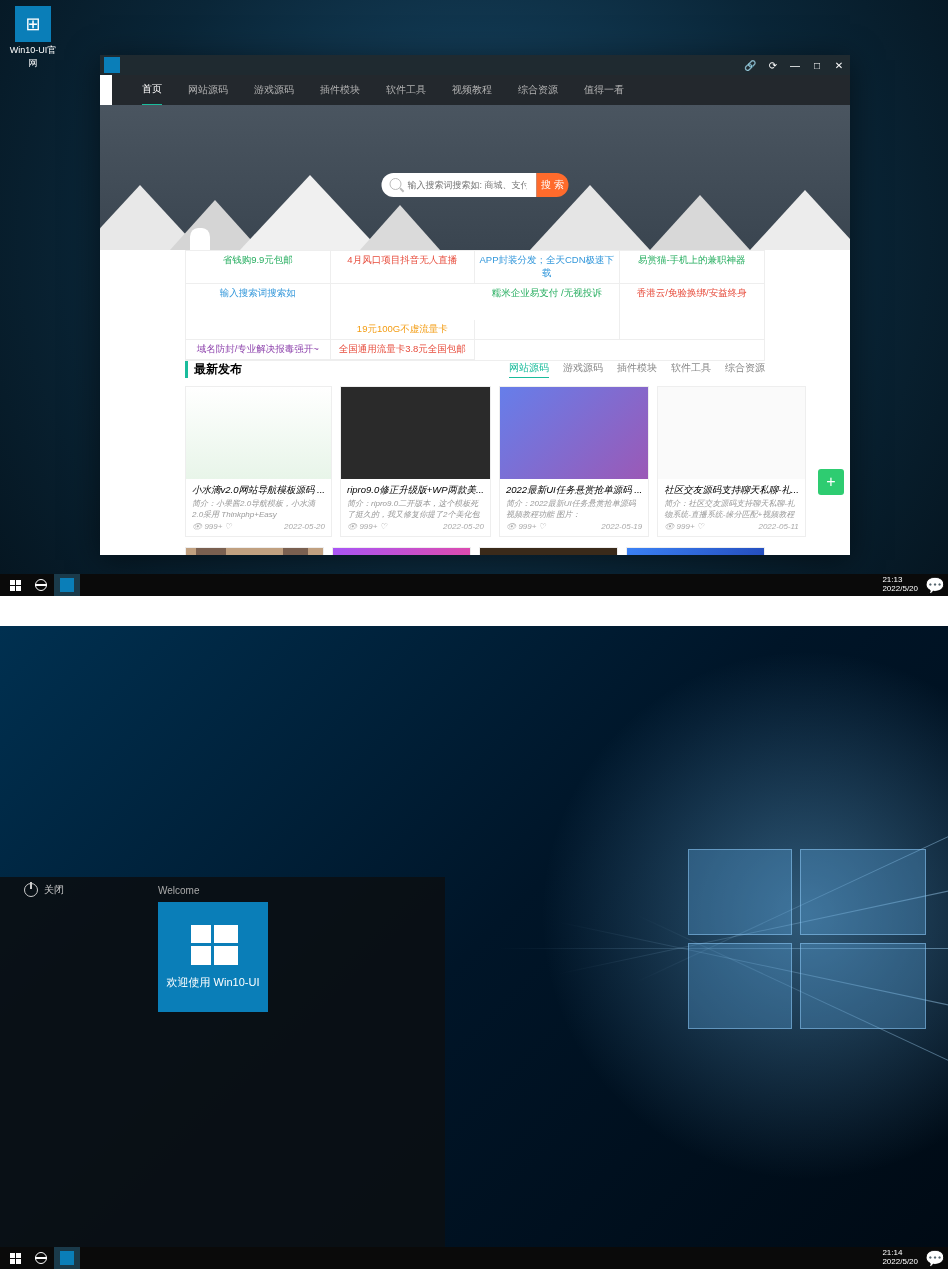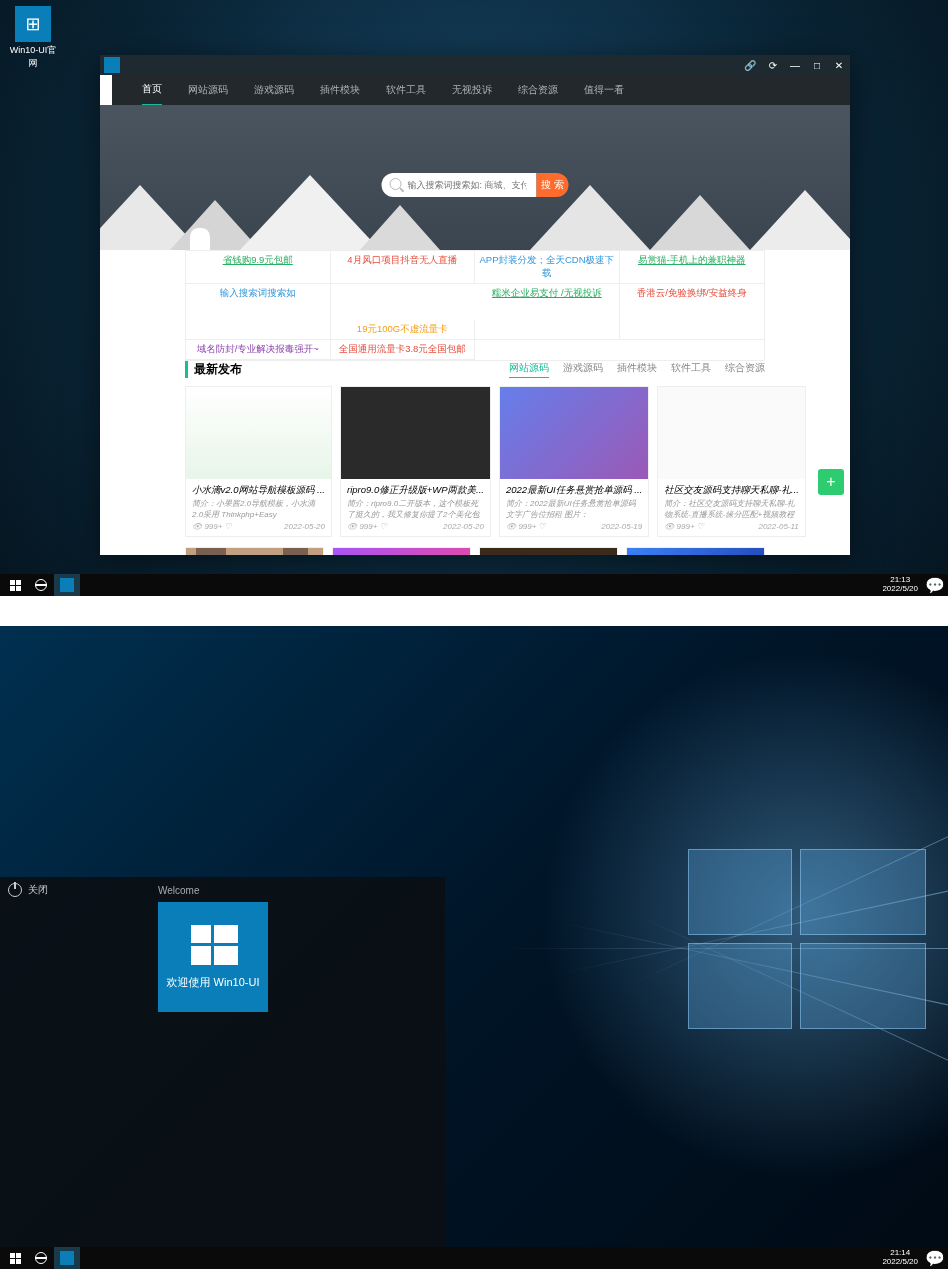--- a/index.html
+++ b/index.html
@@ -41,21 +41,21 @@
 .search-box { position: absolute; top: 68px; left: 50%; transform: translateX(-50%); display: flex; }
 .search-input { width: 155px; height: 24px; border: none; border-radius: 12px 0 0 12px; font-size: 9px; padding: 0 10px 0 26px; }
 .search-icon { position: absolute; left: 8px; top: 5px; width: 12px; height: 12px; border: 1.5px solid #bbb; border-radius: 50%; }
 .search-icon::after { content:''; position: absolute; width: 5px; height: 1.5px; background:#bbb; transform: rotate(45deg); right: -4px; bottom: -1px; }
 .search-btn { width: 32px; height: 24px; background: #ff6b2c; color: #fff; border: none; font-size: 10px; border-radius: 0 12px 12px 0; cursor: pointer; }
 
 
 .promo-grid { display: grid; grid-template-columns: repeat(4, 1fr); border: 1px solid #eee; margin: 0 85px; }
 .promo-cell { padding: 3px 0; text-align: center; font-size: 9.5px; border-right: 1px solid #eee; border-bottom: 1px solid #eee; cursor: pointer; }
 .promo-cell:nth-child(4n) { border-right: none; }
-.pc-green { color: #27ae60; text-decoration: underline; }
+.pc-green { color: #27ae60; }
 .pc-red { color: #e74c3c; }
 .pc-blue { color: #3498db; }
 .pc-orange { color: #f39c12; margin-top: 36px; }
 .pc-purple { color: #8e44ad; }
 
 
 .stats-line { font-size: 8.5px; color: #888; padding: 5px 85px; display: flex; justify-content: space-between; }
 .stats-line b { color: #e74c3c; font-weight: normal; }
 .stats-right { color: #e74c3c; }
 
@@ -88,21 +88,21 @@
 .card-meta { display: flex; justify-content: space-between; font-size: 8px; color: #aaa; }
 .cards.row2 .card-img { height: 45px; }
 
 
 .add-btn { position: absolute; right: 6px; bottom: 60px; width: 26px; height: 26px; background: #2ecc71; color: #fff; border-radius: 3px; display: flex; align-items: center; justify-content: center; font-size: 16px; cursor: pointer; }
 
 
 .taskbar { position: absolute; bottom: 0; left: 0; right: 0; height: 22px; background: #0a0a0a; display: flex; align-items: center; padding: 0 2px; color: #fff; }
 .tb-item { width: 26px; height: 22px; display: flex; align-items: center; justify-content: center; cursor: pointer; }
 .tb-item.active { background: #1a3a4a; }
-.tb-clock { margin-left: auto; font-size: 8px; text-align: center; line-height: 1.1; padding-right: 6px; }
+.tb-clock { margin-left: auto; font-size: 8px; text-align: left; line-height: 1.1; padding-right: 6px; }
 .tb-bubble { width: 22px; text-align: center; cursor: pointer; }
 .win-logo { display: grid; grid-template-columns: 1fr 1fr; grid-template-rows: 1fr 1fr; gap: 1px; width: 11px; height: 11px; }
 .win-logo div { background: #fff; }
 .ie-icon { width: 12px; height: 12px; border: 1.5px solid #fff; border-radius: 50%; position: relative; }
 .ie-icon::after { content:''; position:absolute; left:-1px; right:-1px; top:4px; height:2px; background:#fff; }
 .app-mini { width: 14px; height: 14px; background: #0a7eb8; }
 
 
 .shot2 .wallpaper { position: absolute; inset: 0; background: radial-gradient(circle at 85% 45%, rgba(120,200,255,.4) 0%, transparent 30%), linear-gradient(135deg, #003050 0%, #001528 50%, #000a14 100%); }
 .shot2 .winbg { position: absolute; right: 30px; top: 50%; transform: translateY(-55%); width: 230px; height: 180px; display: grid; grid-template-columns: 45% 55%; grid-template-rows: 1fr 1fr; gap: 8px; transform-origin: center; }
@@ -110,21 +110,21 @@
 .light-rays { position: absolute; right: 0; top: 50%; width: 500px; height: 450px; transform: translateY(-50%); }
 .ray { position: absolute; right: -50px; height: 1px; background: linear-gradient(90deg, transparent, rgba(170,220,255,.5)); transform-origin: right center; }
 .r1 { width: 400px; top: 20%; transform: rotate(-25deg); }
 .r2 { width: 450px; top: 35%; transform: rotate(-12deg); }
 .r3 { width: 500px; top: 50%; transform: rotate(0deg); }
 .r4 { width: 450px; top: 65%; transform: rotate(12deg); }
 .r5 { width: 400px; top: 80%; transform: rotate(25deg); }
 
 
 .start-menu { position: absolute; bottom: 22px; left: 0; width: 445px; height: 370px; background: rgba(10,15,20,.92); display: flex; }
-.start-left { width: 150px; padding: 6px 8px; }
+.start-left { width: 150px; padding: 6px 24px; }
 .start-left .power { display: flex; align-items: center; gap: 6px; color: #ccc; font-size: 10px; cursor: pointer; }
 .power-icon { width: 14px; height: 14px; border: 1.5px solid #ccc; border-radius: 50%; position: relative; }
 .power-icon::after { content:''; position:absolute; top:-2px; left:5px; width:1.5px; height:7px; background:#ccc; }
 .start-right { flex: 1; padding: 8px; }
 .start-right .grp-label { color: #aaa; font-size: 10px; margin-bottom: 6px; }
 .tile { width: 110px; height: 110px; background: #0a7eb8; display: flex; flex-direction: column; align-items: center; justify-content: center; cursor: pointer; }
 .tile .tile-logo { display: grid; grid-template-columns: 45% 55%; grid-template-rows: 1fr 1fr; gap: 3px; width: 44px; height: 40px; margin-bottom: 10px; }
 .tile .tile-logo div { background: #fff; }
 .tile .tile-label { color: #fff; font-size: 11px; }
 </style>
@@ -148,21 +148,21 @@
         <span>✕</span>
       </div>
     </div>
     <div class="window-body">
       <div class="site-header">
         <span class="nav-item active">首页</span>
         <span class="nav-item">网站源码</span>
         <span class="nav-item">游戏源码</span>
         <span class="nav-item">插件模块</span>
         <span class="nav-item">软件工具</span>
-        <span class="nav-item">无视投诉</span>
+        <span class="nav-item">视频教程</span>
         <span class="nav-item">综合资源</span>
         <span class="nav-item">值得一看</span>
       </div>
       <div class="hero">
         <div class="mountains">
           <div class="mtn m1"></div>
             <div class="mtn m2"></div>
             <div class="mtn m3"></div>
           <div class="mtn m4"></div>
             <div class="mtn m5"></div>
@@ -219,21 +219,21 @@
                 <div class="card-meta">
                   <span>👁 999+ ♡</span>
                   <span>2022-05-20</span>
                 </div>
               </div>
             </div>
             <div class="card">
               <div class="card-img ci3"></div>
               <div class="card-body">
                 <div class="card-title">2022最新UI任务悬赏抢单源码 ...</div>
-                <div class="card-desc">简介：2022最新UI任务悬赏抢单源码 文字广告位招租 图片：</div>
+                <div class="card-desc">简介：2022最新UI任务悬赏抢单源码 视频教程功能 图片：</div>
                 <div class="card-meta">
                   <span>👁 999+ ♡</span>
                   <span>2022-05-19</span>
                 </div>
               </div>
             </div>
             <div class="card">
               <div class="card-img ci4"></div>
               <div class="card-body">
                 <div class="card-title">社区交友源码支持聊天私聊-礼...</div>

